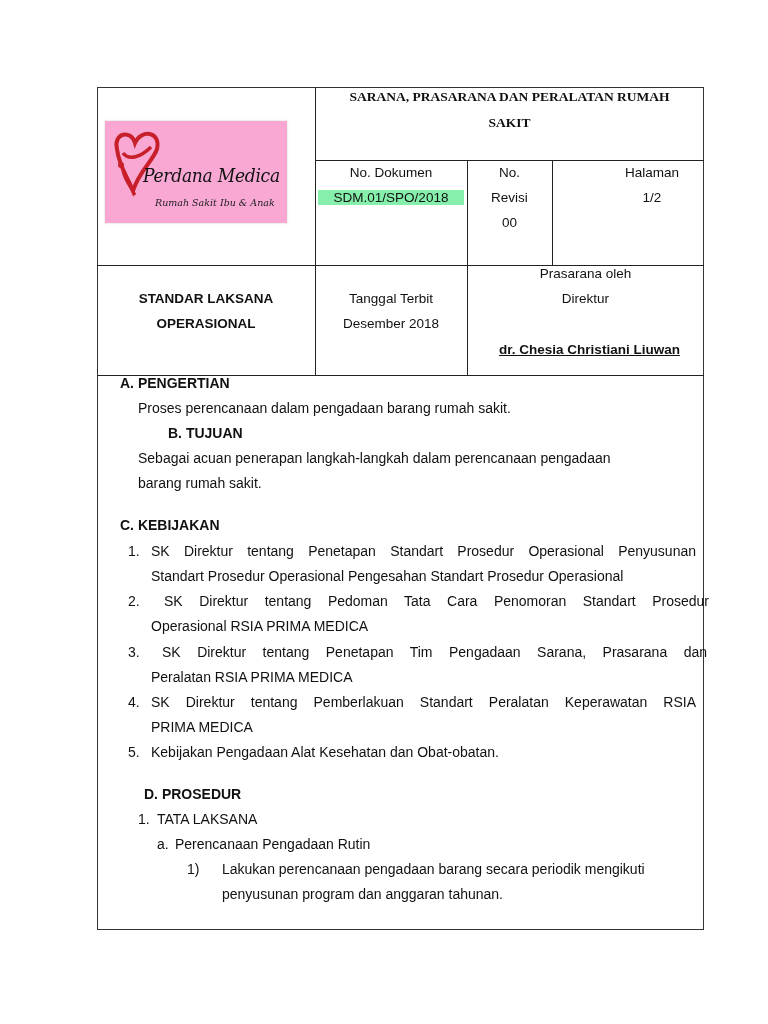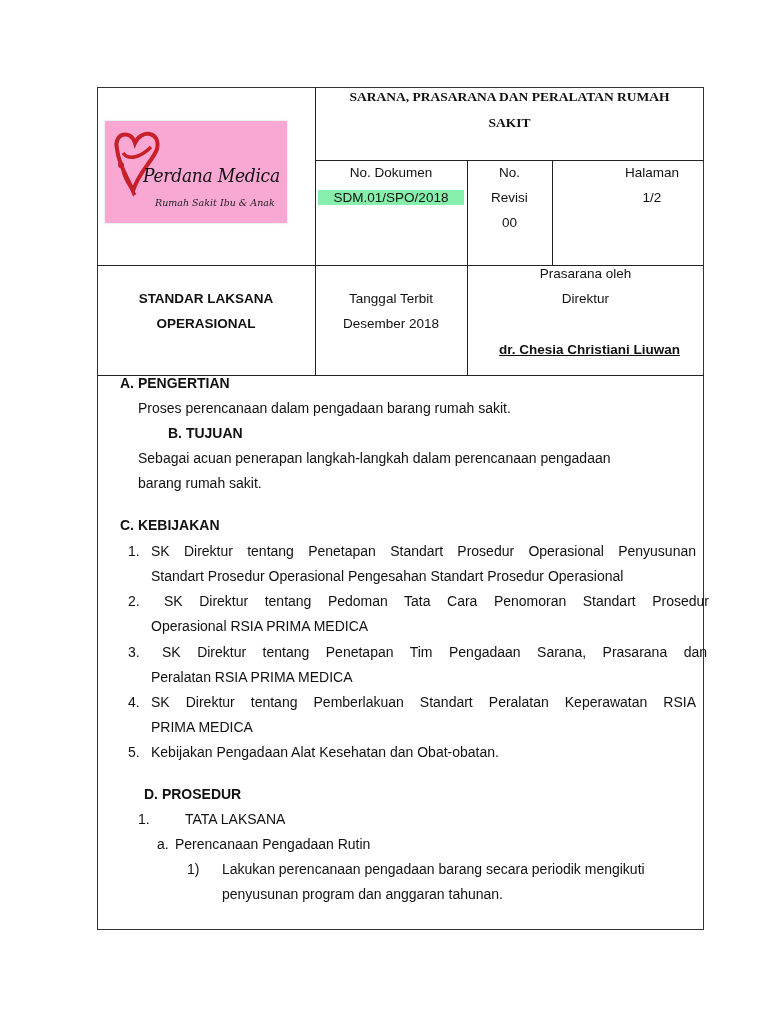--- a/index.html
+++ b/index.html
@@ -118,19 +118,19 @@
 
   <div class="body-text" style="left:128px; top:690px;">4.</div>
   <div class="body-text just" style="left:151px; top:690px; width:545px;">SK Direktur tentang Pemberlakuan Standart Peralatan Keperawatan RSIA</div>
   <div class="body-text" style="left:151px; top:715px;">PRIMA MEDICA</div>
 
   <div class="body-text" style="left:128px; top:740px;">5.</div>
   <div class="body-text" style="left:151px; top:740px;">Kebijakan Pengadaan Alat Kesehatan dan Obat-obatan.</div>
 
   <div class="body-text sec-title" style="left:120px; top:782px;margin-left:24px;">D. PROSEDUR</div>
   <div class="body-text" style="left:138px; top:807px;">1.</div>
-  <div class="body-text" style="left:157px; top:807px;margin-left:28px;">TATA LAKSANA</div>
+  <div class="body-text" style="left:157px; top:807px;">TATA LAKSANA</div>
   <div class="body-text" style="left:157px; top:832px;">a.</div>
   <div class="body-text" style="left:175px; top:832px;">Perencanaan Pengadaan Rutin</div>
   <div class="body-text" style="left:187px; top:857px;">1)</div>
   <div class="body-text" style="left:222px; top:857px;">Lakukan perencanaan pengadaan barang secara periodik mengikuti</div>
   <div class="body-text" style="left:222px; top:882px;">penyusunan program dan anggaran tahunan.</div>
 </div>
 
 </body></html>

